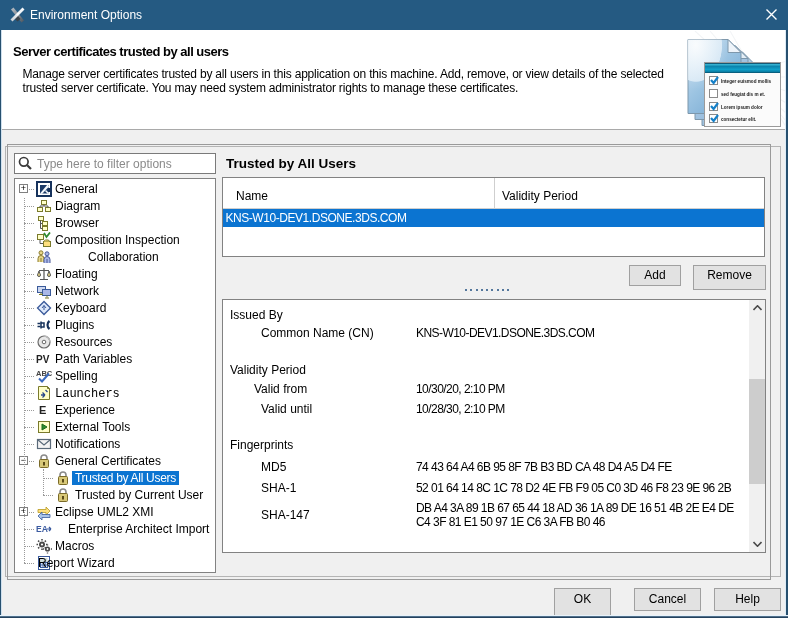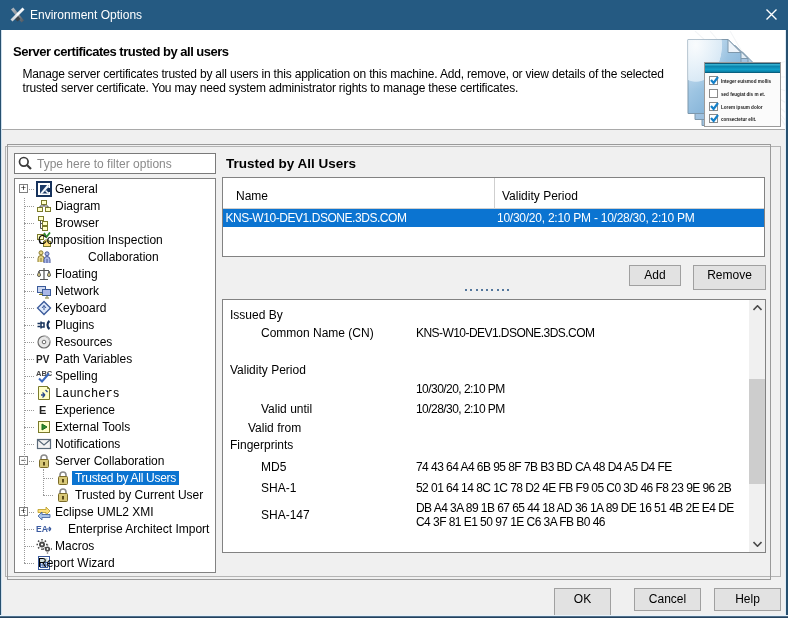--- a/index.html
+++ b/index.html
@@ -156,21 +156,21 @@
     </svg>
   <div class="abs" style="left:55px;top:214.5px;height:16px;line-height:16px;">Browser</div>
   <div class="abs" style="left:24px;top:239.5px;width:10px;height:1px;border-top:1px dotted #9a9a9a;"></div>
   <svg class="abs" style="left:36px;top:231.5px" width="16" height="16" viewBox="0 0 16 16">
       <rect x="1.5" y="2.5" width="6" height="5" fill="#ffffc8" stroke="#7a7a2c"></rect>
       <path d="M8 1 L10.5 5 L14 0.5" fill="none" stroke="#2e8b2e" stroke-width="1.8"></path>
       <path d="M4 8 V11.5 H7" fill="none" stroke="#555"></path>
       <rect x="7.5" y="9.5" width="7" height="5" fill="#ffe080" stroke="#7a7a2c"></rect>
       <path d="M7.5 9.5 L9.5 8 h3 l1 1.5" fill="#ffe080" stroke="#7a7a2c"></path>
     </svg>
-  <div class="abs" style="left:38px;top:231.5px;height:16px;line-height:16px;">Composition Inspection</div>
+  <div class="abs" style="left:55px;top:231.5px;height:16px;line-height:16px;">Composition Inspection</div>
   <div class="abs" style="left:24px;top:256.5px;width:10px;height:1px;border-top:1px dotted #9a9a9a;"></div>
   <svg class="abs" style="left:36px;top:248.5px" width="16" height="16" viewBox="0 0 16 16">
       <circle cx="5" cy="3.8" r="2" fill="#e8d88a" stroke="#8a7a30"></circle>
       <path d="M2 13 v-3.5 a3 3 0 0 1 6 0 V13 M5 9 v4" fill="#e8d88a" stroke="#8a7a30"></path>
       <circle cx="11" cy="4.8" r="2" fill="#aab8e8" stroke="#4a5a9a"></circle>
       <path d="M8 14 v-3.5 a3 3 0 0 1 6 0 V14 M11 10 v4" fill="#aab8e8" stroke="#4a5a9a"></path>
     </svg>
   <div class="abs" style="left:55px;top:248.5px;height:16px;line-height:16px;margin-left:33px;">Collaboration</div>
   <div class="abs" style="left:24px;top:273.5px;width:10px;height:1px;border-top:1px dotted #9a9a9a;"></div>
   <svg class="abs" style="left:36px;top:265.5px" width="16" height="16" viewBox="0 0 16 16">
@@ -242,21 +242,21 @@
       <path d="M1.5 3.5 L8 9 L14.5 3.5" fill="none" stroke="#5a6a7a" stroke-width="1.2"></path>
     </svg>
   <div class="abs" style="left:55px;top:435.5px;height:16px;line-height:16px;">Notifications</div>
   <div class="abs" style="left:24px;top:460.5px;width:10px;height:1px;border-top:1px dotted #9a9a9a;"></div>
   <div class="abs expander" style="left:19px;top:455.5px;">−</div>
   <svg class="abs" style="left:36px;top:452.5px" width="16" height="16" viewBox="0 0 16 16">
       <path d="M5 7 V5 a3 3 0 0 1 6 0 V7" fill="none" stroke="#8a8a8a" stroke-width="1.6"></path>
       <rect x="3.5" y="6.5" width="9" height="8" rx="1" fill="#d8c878" stroke="#7a6a28"></rect>
       <rect x="7" y="9" width="2" height="3.5" fill="#5a4a18"></rect>
     </svg>
-  <div class="abs" style="left:55px;top:452.5px;height:16px;line-height:16px;">Server Collaboration</div>
+  <div class="abs" style="left:55px;top:452.5px;height:16px;line-height:16px;">General Certificates</div>
   <div class="abs" style="left:43px;top:477.5px;width:10px;height:1px;border-top:1px dotted #9a9a9a;"></div>
   <svg class="abs" style="left:55px;top:469.5px" width="16" height="16" viewBox="0 0 16 16">
       <path d="M5 7 V5 a3 3 0 0 1 6 0 V7" fill="none" stroke="#8a8a8a" stroke-width="1.6"></path>
       <rect x="3.5" y="6.5" width="9" height="8" rx="1" fill="#d8c878" stroke="#7a6a28"></rect>
       <rect x="7" y="9" width="2" height="3.5" fill="#5a4a18"></rect>
     </svg>
   <div class="abs" style="left:72px;top:470.5px;height:14px;line-height:14px;background:#0b74d1;color:#fff;padding:0 3px;letter-spacing:-0.3px;">Trusted by All Users</div>
   <div class="abs" style="left:43px;top:494.5px;width:10px;height:1px;border-top:1px dotted #9a9a9a;"></div>
   <svg class="abs" style="left:55px;top:486.5px" width="16" height="16" viewBox="0 0 16 16">
       <path d="M5 7 V5 a3 3 0 0 1 6 0 V7" fill="none" stroke="#8a8a8a" stroke-width="1.6"></path>
@@ -300,32 +300,31 @@
   </div>
 
   <div class="abs" id="rphead">Trusted by All Users</div>
   <div class="abs" id="table"></div>
   <div class="abs" style="left:236px;top:188.5px;">Name</div>
   <div class="abs" style="left:502px;top:188.5px;">Validity Period</div>
   <div class="abs" id="thdr-divider"></div>
   <div class="abs" id="thdr-line"></div>
   <div class="abs" id="trow-sel">
     <span style="position:absolute;left:2.5px;letter-spacing:-0.45px;">KNS-W10-DEV1.DSONE.3DS.COM</span>
-    <span style="position:absolute;left:274px;letter-spacing:-0.25px;">10/30/20, 2:10 PM - 10/28/30, 2:10 PM</span>
   </div>
   <div class="abs btn" id="btn-add">Add</div>
   <div class="abs btn" id="btn-remove">Remove</div>
   <div class="abs" id="splitdots"></div>
 
   <div class="abs" id="details"></div>
   <div class="abs dl" style="left:230px;top:308px;">Issued By</div>
   <div class="abs dl" style="left:261px;top:326px;">Common Name (CN)</div>
   <div class="abs dl val" style="left:416px;top:326px;">KNS-W10-DEV1.DSONE.3DS.COM</div>
   <div class="abs dl" style="left:230px;top:362.5px;">Validity Period</div>
-  <div class="abs dl" style="left:248px;top:381.5px;margin-top:39px;">Valid from</div>
+  <div class="abs dl" style="left:254px;top:381.5px;">Valid from</div>
   <div class="abs dl val" style="left:416px;top:381.5px;">10/30/20, 2:10 PM</div>
   <div class="abs dl" style="left:261px;top:402px;">Valid until</div>
   <div class="abs dl val" style="left:416px;top:402px;">10/28/30, 2:10 PM</div>
   <div class="abs dl" style="left:230px;top:438px;">Fingerprints</div>
   <div class="abs dl" style="left:261px;top:459.5px;">MD5</div>
   <div class="abs dl val" style="left:416px;top:459.5px;">74 43 64 A4 6B 95 8F 7B B3 BD CA 48 D4 A5 D4 FE</div>
   <div class="abs dl" style="left:261px;top:481px;">SHA-1</div>
   <div class="abs dl val" style="left:416px;top:481px;">52 01 64 14 8C 1C 78 D2 4E FB F9 05 C0 3D 46 F8 23 9E 96 2B</div>
   <div class="abs dl" style="left:261px;top:507.5px;">SHA-147</div>
   <div class="abs dl val" style="left:416px;top:500.5px;line-height:14px;">DB A4 3A 89 1B 67 65 44 18 AD 36 1A 89 DE 16 51 4B 2E E4 DE<br>C4 3F 81 E1 50 97 1E C6 3A FB B0 46</div>

